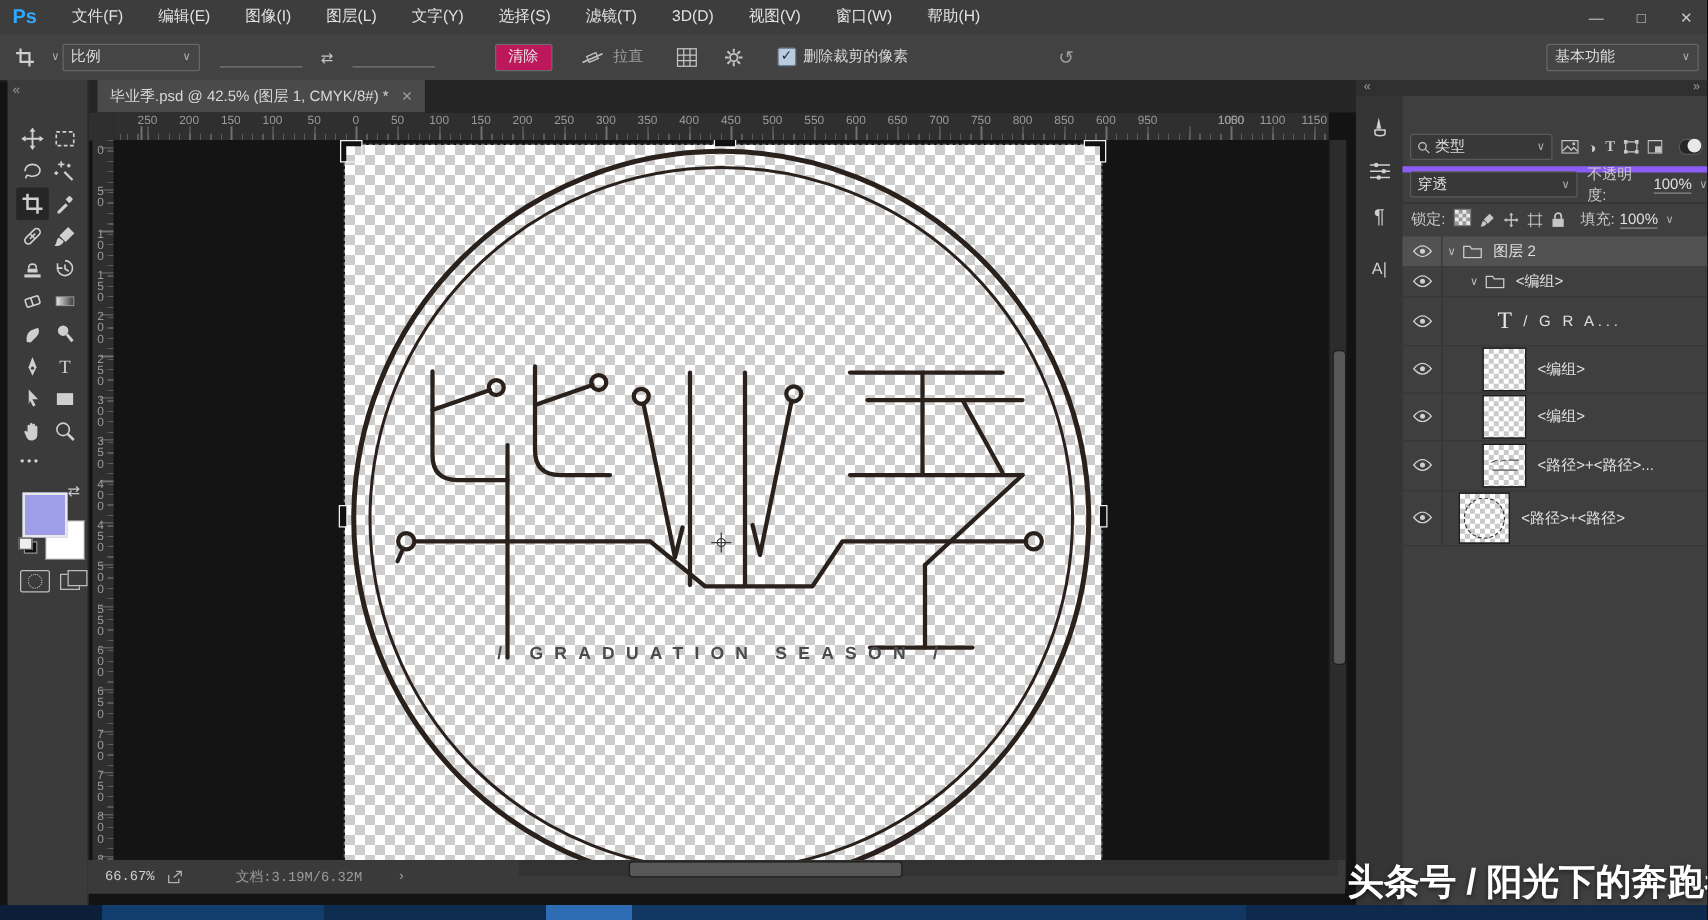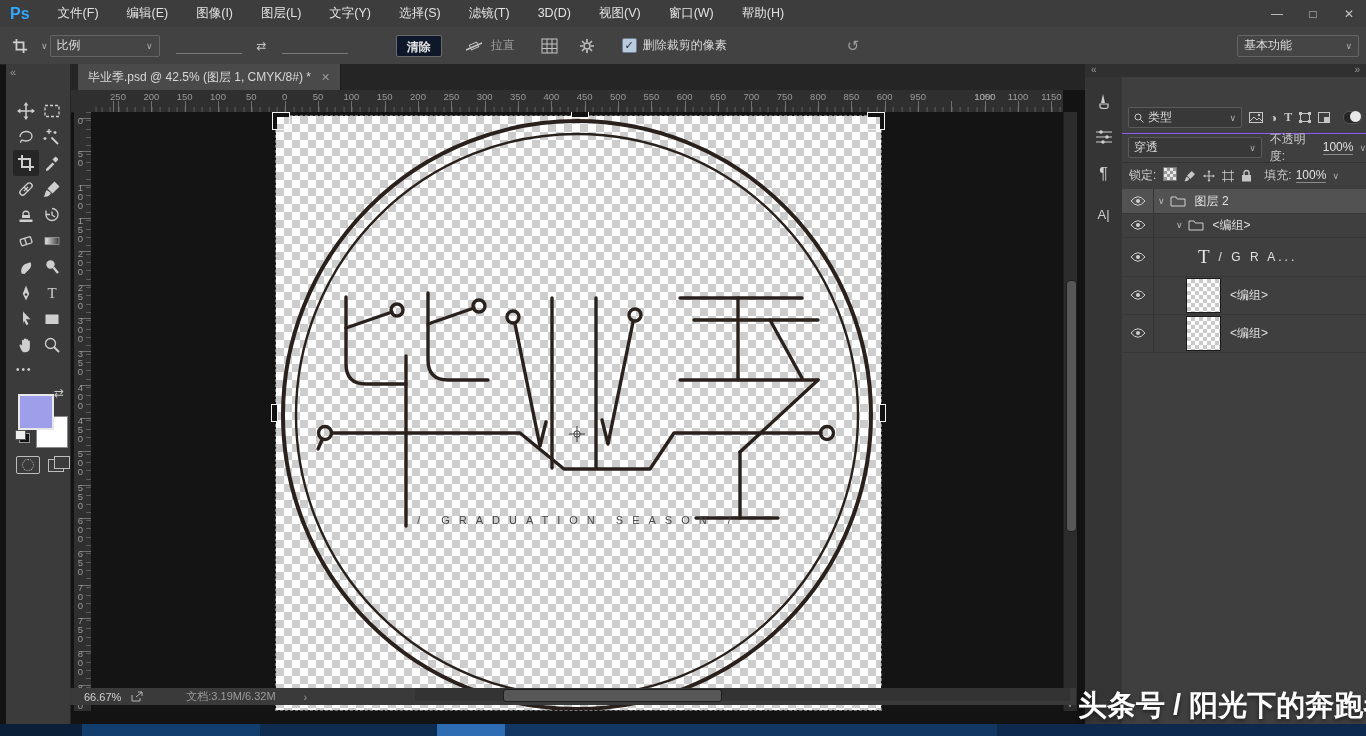--- a/index.html
+++ b/index.html
@@ -17,22 +17,22 @@
   .menu-item{padding:0 14px;font-size:12.5px;color:#e2e2e2;height:27px;line-height:27px;cursor:default;}
   #win-controls{position:absolute;right:6px;top:0;display:flex;gap:14px;color:#c9c9c9;font-size:12px;height:27px;align-items:center;}
   #win-controls span{width:22px;text-align:center;}
   
   #optionsbar{left:0;top:27px;width:1366px;height:37px;background:#424242;border-bottom:1px solid #222;
     display:flex;align-items:center;}
   .field{background:#454545;border:1px solid #666;border-radius:2px;height:20px;display:flex;align-items:center;
     padding:0 6px;color:#ddd;}
   .chev{color:#b0b0b0;font-size:9px;margin-left:6px;}
   .underline-input{width:66px;border-bottom:1px solid #7a7a7a;height:16px;margin:0 8px;}
-  .opt-btn{background:#0f172a;border:1px solid #6a6a6a;border-radius:2px;height:20px;padding:0 10px;
-    display:flex;align-items:flex-end;color:#e4e4e4;font-weight:bold;}
+  .opt-btn{background:#be185d;border:1px solid #6a6a6a;border-radius:2px;height:20px;padding:0 10px;
+    display:flex;align-items:center;color:#e4e4e4;}
   .opt-icon{color:#c4c4c4;margin:0 7px;}
   .checkbox{width:13px;height:13px;background:#b9cbdd;border:1px solid #6c7f92;border-radius:2px;
     color:#1d2a36;font-size:11px;line-height:12px;text-align:center;margin-right:6px;font-weight:bold;}
   
   #tabbar{left:70px;top:64px;width:1015px;height:26px;background:#252525;}
   #doc-tab{position:absolute;left:8px;top:0;height:26px;background:#4a4a4a;display:flex;align-items:center;
     padding:0 10px;color:#d8d8d8;font-size:12px;border-right:1px solid #1d1d1d;}
   #doc-tab .close{margin-left:10px;color:#9a9a9a;font-size:11px;}
   
   #ruler-corner{left:70px;top:90px;width:21px;height:22px;background:#2f2f2f;border-right:1px solid #1f1f1f;border-bottom:1px solid #1f1f1f;}
@@ -66,48 +66,48 @@
     display:flex;align-items:center;justify-content:center;}
   #quickmask i{width:10px;height:10px;border:1px dotted #bdbdbd;border-radius:50%;}
   #screenmode{position:absolute;left:42px;top:392px;width:22px;height:16px;}
   #screenmode .r1{position:absolute;left:0;top:3px;width:14px;height:11px;border:1px solid #bdbdbd;background:#3b3b3b;}
   #screenmode .r2{position:absolute;left:6px;top:0;width:14px;height:11px;border:1px solid #bdbdbd;background:#3b3b3b;}
   
   #viewport{left:91px;top:112px;width:972px;height:599px;background:#141414;overflow:hidden;}
   #document{position:absolute;left:185px;top:4px;width:605px;height:594px;
     background:conic-gradient(#cdcdcd 25%,#ffffff 0 50%,#cdcdcd 0 75%,#ffffff 0) 0 0/16px 16px;
     outline:1px dashed #777;}
-  #subtitle{position:absolute;left:0;top:398px;width:605px;text-align:center;font-size:11px;
-    letter-spacing:9px;color:#4a4a4a;font-weight:400;}
+  #subtitle{position:absolute;left:0;top:398px;width:605px;text-align:center;font-size:14px;
+    letter-spacing:9px;color:#4a4a4a;font-weight:700;}
   .handle{position:absolute;background:#111;box-shadow:0 0 0 1px #f2f2f2;}
   .hd-corner-tl{left:-3px;top:-3px;width:12px;height:12px;background:transparent;box-shadow:none;
     border-left:4px solid #111;border-top:4px solid #111;outline:1px solid #f2f2f2;}
   .hd-corner-tr{right:-3px;top:-3px;width:12px;height:12px;background:transparent;box-shadow:none;
     border-right:4px solid #111;border-top:4px solid #111;outline:1px solid #f2f2f2;}
   .hd-top{left:296px;top:-4px;width:16px;height:5px;}
   .hd-left{left:-4px;top:289px;width:5px;height:16px;}
   .hd-right{right:-4px;top:289px;width:5px;height:16px;}
   
   #vscroll{left:1063px;top:112px;width:13px;height:599px;background:#2c2c2c;border-left:1px solid #1d1d1d;}
   #vscroll .thumb{position:absolute;left:2px;top:168px;width:9px;height:250px;background:#575757;border-radius:4px;}
   #vscroll .down{position:absolute;left:3px;bottom:2px;color:#9a9a9a;font-size:8px;}
-  #statusrow{left:70px;top:688px;width:1006px;height:17px;background:#3a3a3a;display:flex;align-items:center;font-size:11px;}
+  #statusrow{left:70px;top:688px;width:1006px;height:27px;background:#3a3a3a;display:flex;align-items:center;font-size:11px;font-family:Liberation Mono, monospace;}
   #hscroll{position:absolute;left:345px;top:0;width:655px;height:13px;background:#333;}
   #hscroll .thumb{position:absolute;left:88px;top:1px;width:217px;height:11px;background:#575757;border-radius:3px;}
   
   #dock{left:1085px;top:64px;width:281px;height:660px;background:#3f3f3f;}
   #dock-header{position:absolute;left:0;top:0;width:281px;height:13px;background:#303030;color:#9a9a9a;font-size:10px;}
   #icon-strip{position:absolute;left:0;top:13px;width:37px;height:647px;background:#353535;border-right:1px solid #2a2a2a;}
   .strip-icon{position:absolute;left:0;width:37px;text-align:center;color:#cfcfcf;}
   #panel{position:absolute;left:37px;top:13px;width:244px;height:647px;background:#3f3f3f;}
   #panel-tabs{position:absolute;left:0;top:0;width:244px;height:25px;background:#303030;display:flex;}
   .ptab{padding:0 10px;height:25px;line-height:25px;color:#b5b5b5;font-size:12.5px;}
   .ptab.active{background:#424242;color:#ececec;}
   #panel-menu{position:absolute;right:6px;top:4px;color:#c9c9c9;font-size:13px;}
-  #filter-row{position:absolute;left:0;top:25px;width:244px;height:31px;border-bottom:1px solid #8b5cf6;display:flex;align-items:center;}
+  #filter-row{position:absolute;left:0;top:25px;width:244px;height:31px;border-bottom:5px solid #8b5cf6;display:flex;align-items:center;}
   #filter-select{margin-left:6px;width:102px;height:19px;background:#383838;border:1px solid #5a5a5a;border-radius:2px;
     display:flex;align-items:center;padding:0 5px;gap:4px;color:#ddd;}
   .f-ico{color:#c6c6c6;margin-left:7px;font-size:12px;}
   #filter-toggle{position:absolute;right:4px;width:17px;height:11px;background:#262626;border-radius:6px;border:1px solid #555;}
   #filter-toggle i{position:absolute;right:0px;top:-1px;width:11px;height:11px;background:#e8e8e8;border-radius:50%;}
   #blend-row{position:absolute;left:0;top:56px;width:244px;height:29px;border-bottom:1px solid #333;display:flex;align-items:center;}
   #blend-select{margin-left:6px;width:128px;height:19px;background:#383838;border:1px solid #5a5a5a;border-radius:2px;
     display:flex;align-items:center;justify-content:space-between;padding:0 5px;color:#ddd;}
   .pvalue{border-bottom:1px solid #8a8a8a;color:#e0e0e0;margin-left:4px;}
   #lock-row{position:absolute;left:0;top:85px;width:244px;height:27px;border-bottom:1px solid #333;display:flex;align-items:center;}
@@ -651,21 +651,47 @@
           <div class="eyecell">
             <svg width="16" height="10" viewBox="0 0 16 10">
                 <path d="M1 5Q8 -3.5 15 5Q8 13.5 1 5z" fill="none" stroke="#d0d0d0"></path>
                 <circle cx="8" cy="5" r="2" fill="#d0d0d0"></circle>
               </svg>
           </div>
           <div class="thumb" style="width:33px;height:33px;margin-left:32px"></div>
           <span class="lname">&lt;编组&gt;</span>
         </div>
 
-
+        <div class="lrow" style="top:163px;height:40px">
+          <div class="eyecell">
+            <svg width="16" height="10" viewBox="0 0 16 10">
+                <path d="M1 5Q8 -3.5 15 5Q8 13.5 1 5z" fill="none" stroke="#d0d0d0"></path>
+                <circle cx="8" cy="5" r="2" fill="#d0d0d0"></circle>
+              </svg>
+          </div>
+          <div class="thumb" style="width:33px;height:33px;margin-left:32px">
+            <svg width="33" height="33" viewBox="0 0 33 33">
+                <path d="M6 14l5-2M13 13l5-1M20 12h8M7 20h20" stroke="#555" fill="none" stroke-width="1"></path>
+              </svg>
+          </div>
+          <span class="lname">&lt;路径&gt;+&lt;路径&gt;...</span>
+        </div>
+
+        <div class="lrow" style="top:203px;height:44px">
+          <div class="eyecell">
+            <svg width="16" height="10" viewBox="0 0 16 10">
+                <path d="M1 5Q8 -3.5 15 5Q8 13.5 1 5z" fill="none" stroke="#d0d0d0"></path>
+                <circle cx="8" cy="5" r="2" fill="#d0d0d0"></circle>
+              </svg>
+          </div>
+          <div class="thumb" style="width:39px;height:39px;margin-left:13px">
+            <div style="position:absolute;left:3px;top:3px;width:31px;height:31px;border:1px dashed #333;border-radius:50%"></div>
+          </div>
+          <span class="lname">&lt;路径&gt;+&lt;路径&gt;</span>
+        </div>
       </div>
     </div>
   </div>
 
   <div id="taskbar" class="abs"></div>
   <div id="watermark" class="abs">头条号 / 阳光下的奔跑者</div>
 
 </div>
 
 </body></html>

